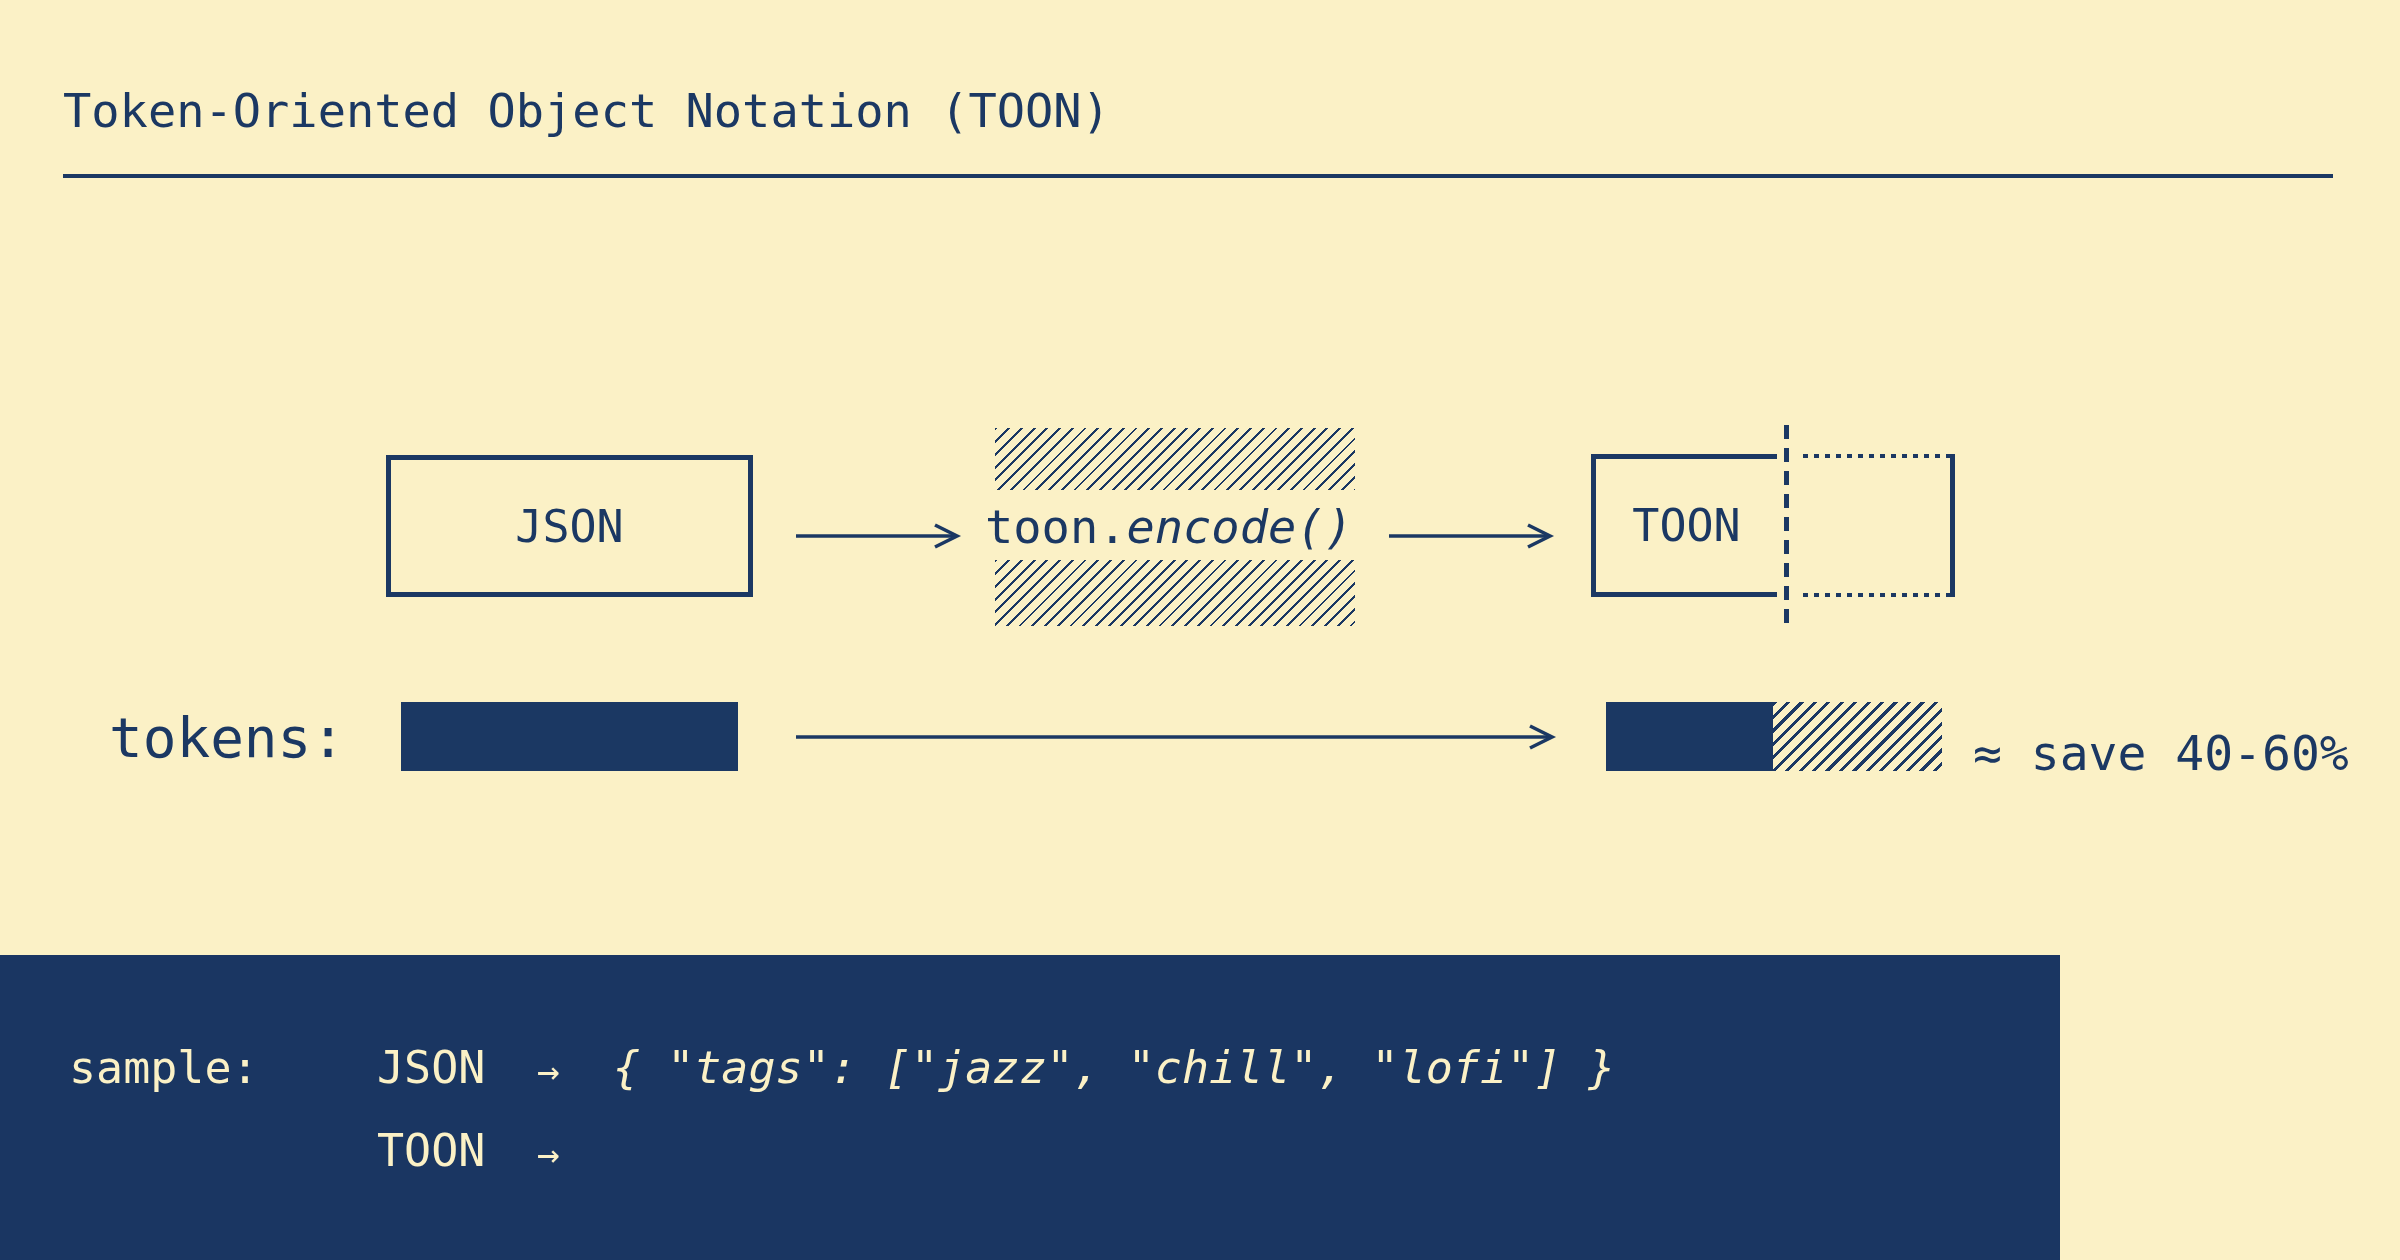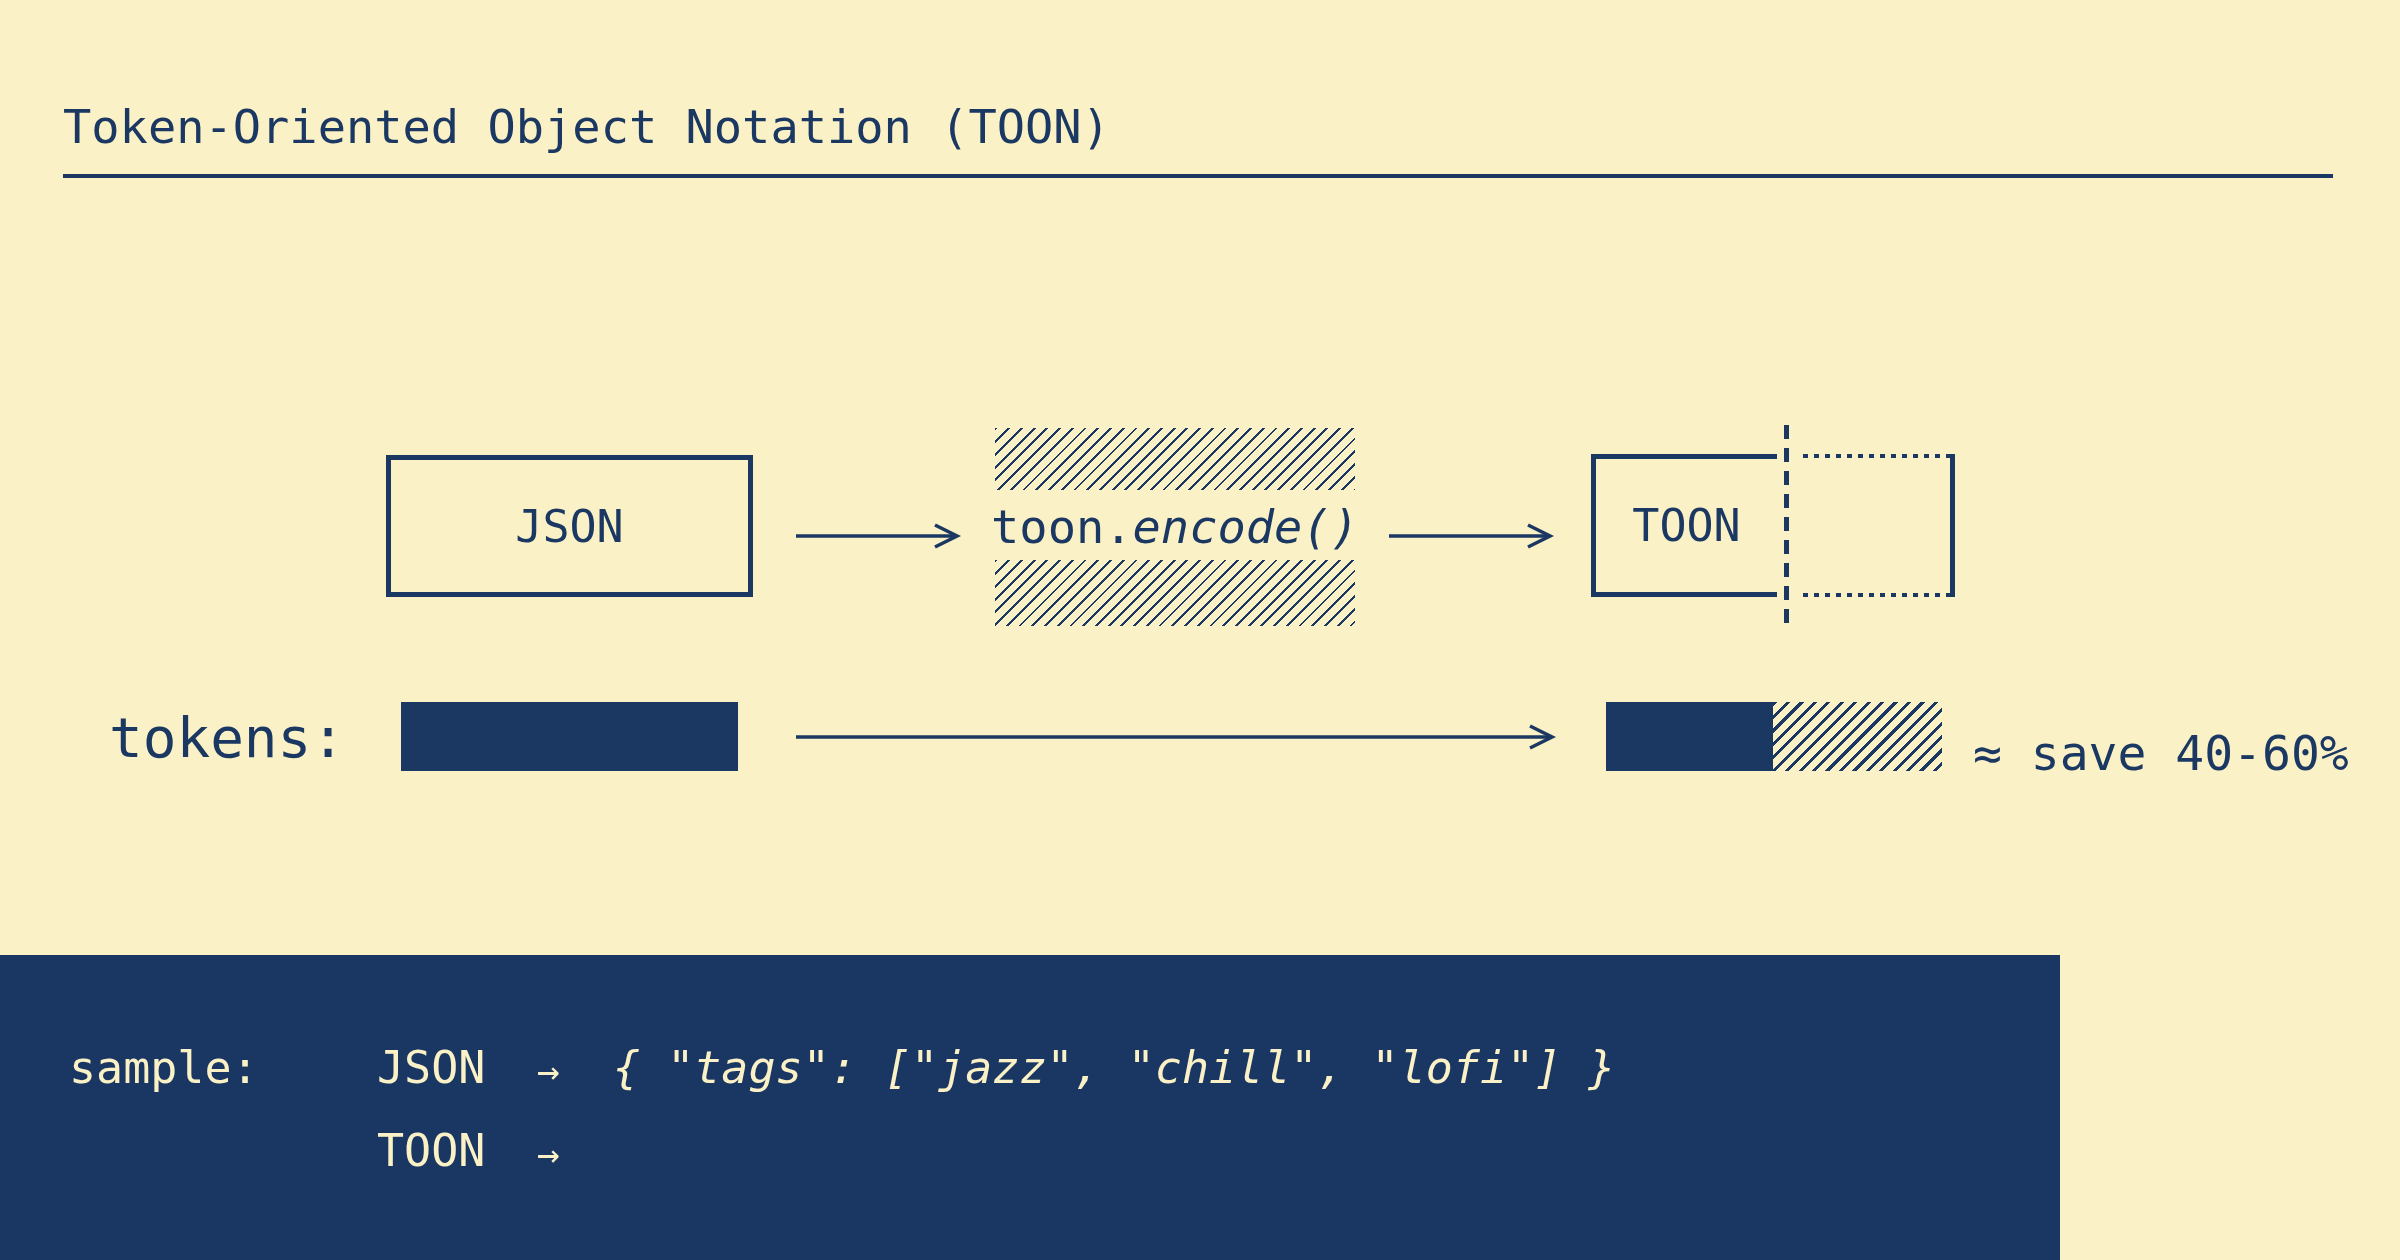--- a/index.html
+++ b/index.html
@@ -13,21 +13,21 @@
   body{
     background:var(--background);
     font-family:"DejaVu Sans Mono","Liberation Mono",monospace;
     color:var(--ink);
     overflow:hidden;
   }
   .canvas{position:relative;width:2400px;height:1260px;background:var(--background);}
 
   
   .title{
-    position:absolute;left:63px;top:102px;
+    position:absolute;left:63px;top:86px;
     font-size:47px;line-height:50px;font-weight:500;letter-spacing:0;
     white-space:pre;
     text-align:center;
   }
   .rule{
     position:absolute;left:63px;top:174px;width:2270px;height:4px;
     background:var(--ink);
   }
 
   
@@ -43,21 +43,21 @@
   .tokens-arrow{left:795px;top:720px;}
 
   .hatch-band{
     position:absolute;left:995px;width:360px;
     background:repeating-linear-gradient(135deg,var(--ink) 0 2px,transparent 2px 9px);
   }
   .hatch-band.top{top:428px;height:62px;}
   .hatch-band.bottom{top:560px;height:66px;}
   .encode-label{
     position:absolute;left:985px;top:503px;width:380px;
-    font-size:47px;line-height:47px;text-align:center;white-space:pre;
+    font-size:47px;line-height:47px;text-align:left;white-space:pre;
   }
   .encode-label .it{font-style:italic;}
 
   .dash-divider{
     position:absolute;left:1784px;top:425px;width:5px;height:202px;
     background:repeating-linear-gradient(to bottom,var(--ink) 0 14px,transparent 14px 23px);
   }
   .ghost-box{
     position:absolute;left:1803px;top:454px;width:152px;height:143px;
     border-right:5px solid var(--ink);

